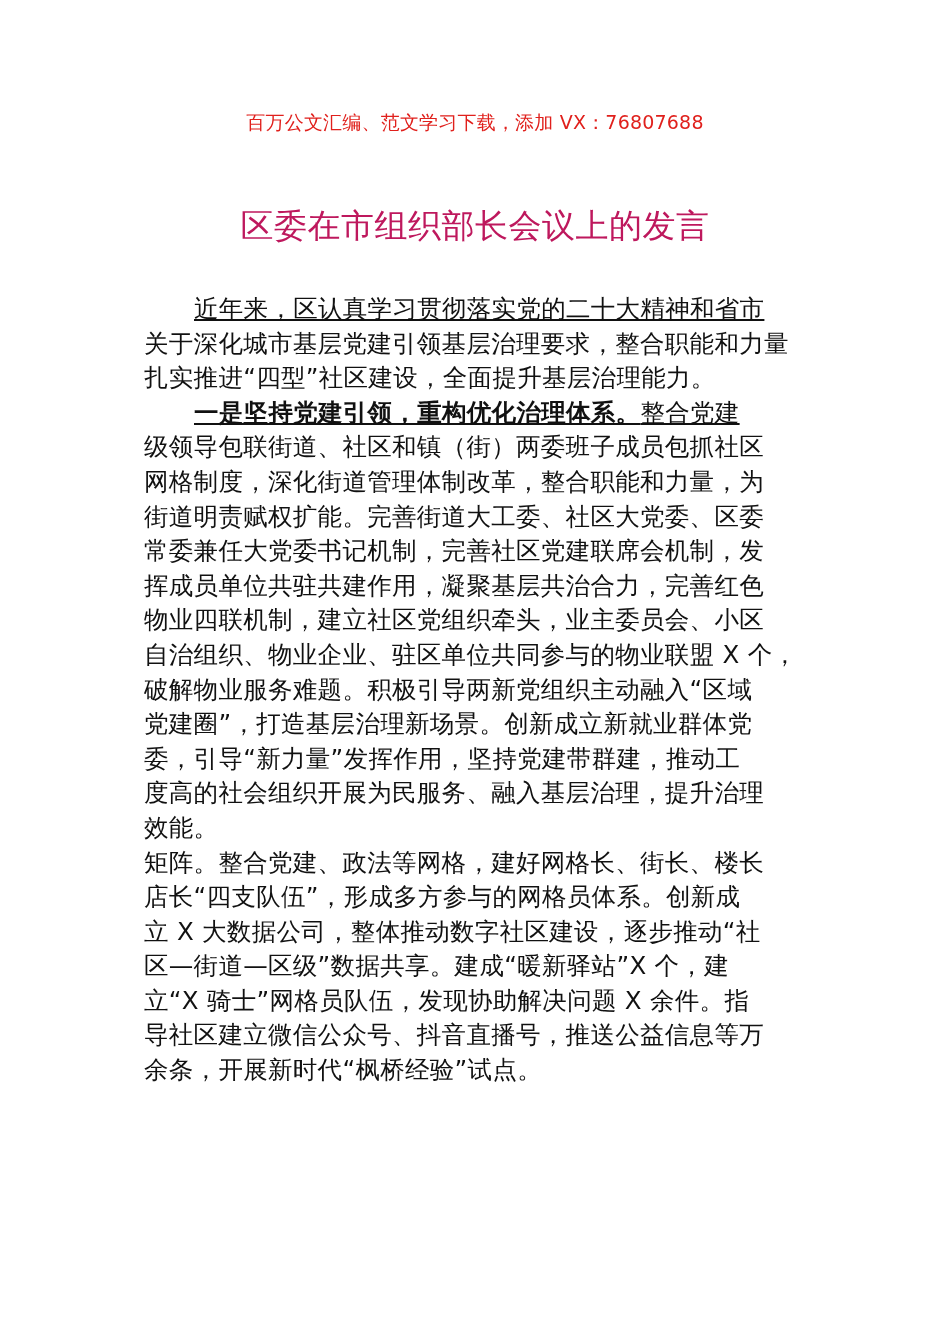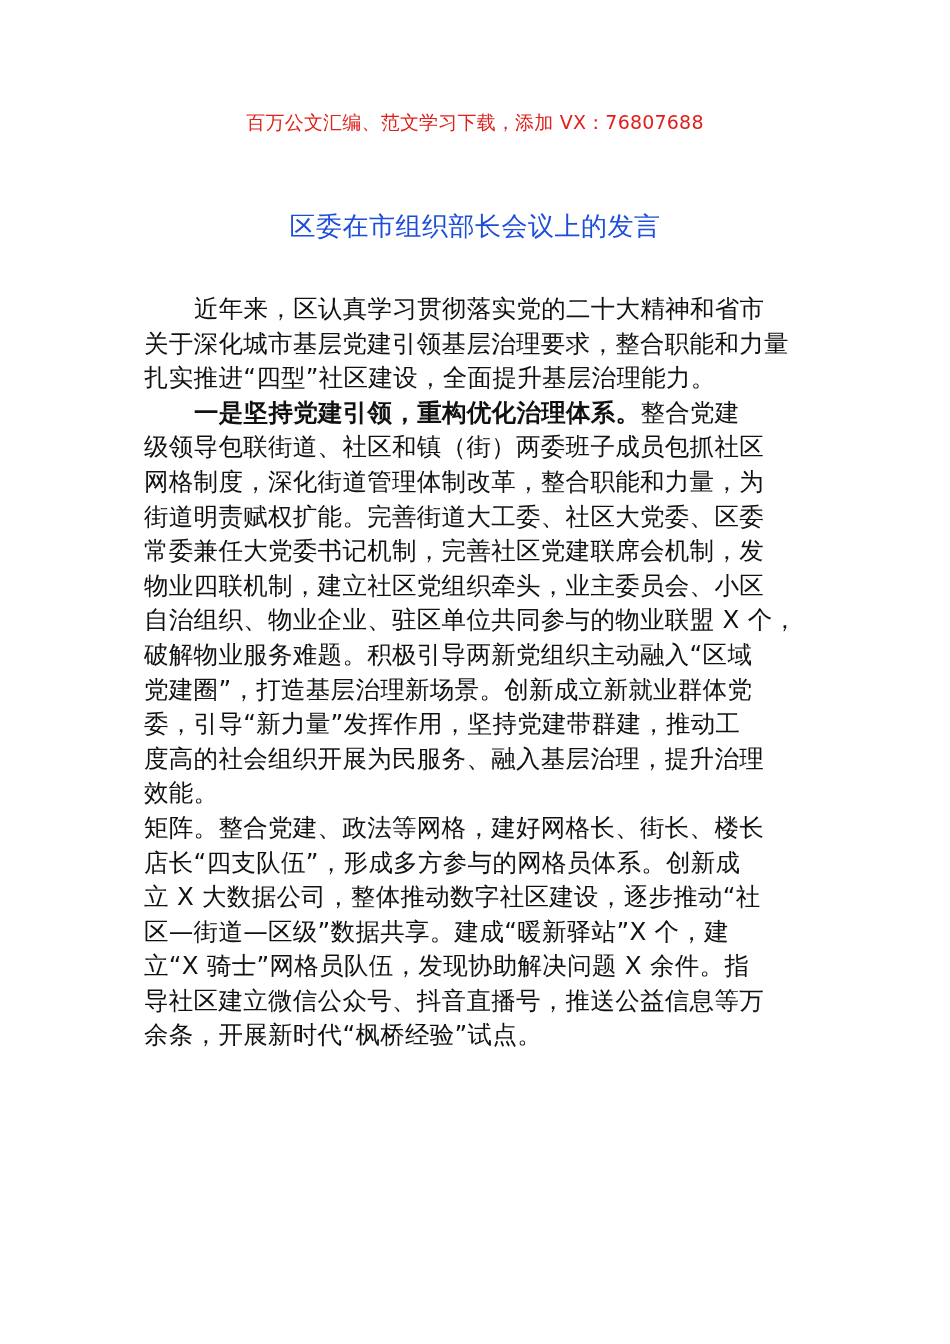--- a/index.html
+++ b/index.html
@@ -33,42 +33,43 @@
       line-height: 26px;
       color: #e0201c;
       letter-spacing: 0.2px;
     }
     .title {
       position: absolute;
       top: 178px;
       left: 0;
       width: 950px;
       text-align: center;
-      font-size: 26px;
+      font-size: 33px;
       line-height: 48px;
-      color: #1d4ed8;
+      color: #be185d;
       letter-spacing: 0.5px;
     }
     .body {
       position: absolute;
       top: 268px;
       left: 144px;
       width: 700px;
     }
     .line {
       display: block;
       font-size: 24.5px;
       line-height: 34.6px;
       height: 34.6px;
       white-space: nowrap;
       color: #111111;
       letter-spacing: 0.3px;
     }
     .indent {
       padding-left: 50px;
+      text-decoration: underline;
     }
     .bold {
       font-weight: bold;
     }
   </style>
 </head>
 <body>
 
 <div class="page">
 
@@ -83,20 +84,21 @@
       <span class="line">关于深化城市基层党建引领基层治理要求，整合职能和力量</span>
       <span class="line">扎实推进“四型”社区建设，全面提升基层治理能力。</span>
     </div>
 
     <div>
       <span class="line indent"><span class="bold">一是坚持党建引领，重构优化治理体系。</span><span>整合党建</span></span>
       <span class="line">级领导包联街道、社区和镇（街）两委班子成员包抓社区</span>
       <span class="line">网格制度，深化街道管理体制改革，整合职能和力量，为</span>
       <span class="line">街道明责赋权扩能。完善街道大工委、社区大党委、区委</span>
       <span class="line">常委兼任大党委书记机制，完善社区党建联席会机制，发</span>
+      <span class="line">挥成员单位共驻共建作用，凝聚基层共治合力，完善红色</span>
       <span class="line">物业四联机制，建立社区党组织牵头，业主委员会、小区</span>
       <span class="line">自治组织、物业企业、驻区单位共同参与的物业联盟 X 个，</span>
       <span class="line">破解物业服务难题。积极引导两新党组织主动融入“区域</span>
       <span class="line">党建圈”，打造基层治理新场景。创新成立新就业群体党</span>
       <span class="line">委，引导“新力量”发挥作用，坚持党建带群建，推动工</span>
       <span class="line">度高的社会组织开展为民服务、融入基层治理，提升治理</span>
       <span class="line">效能。</span>
     </div>
 
     <div>

